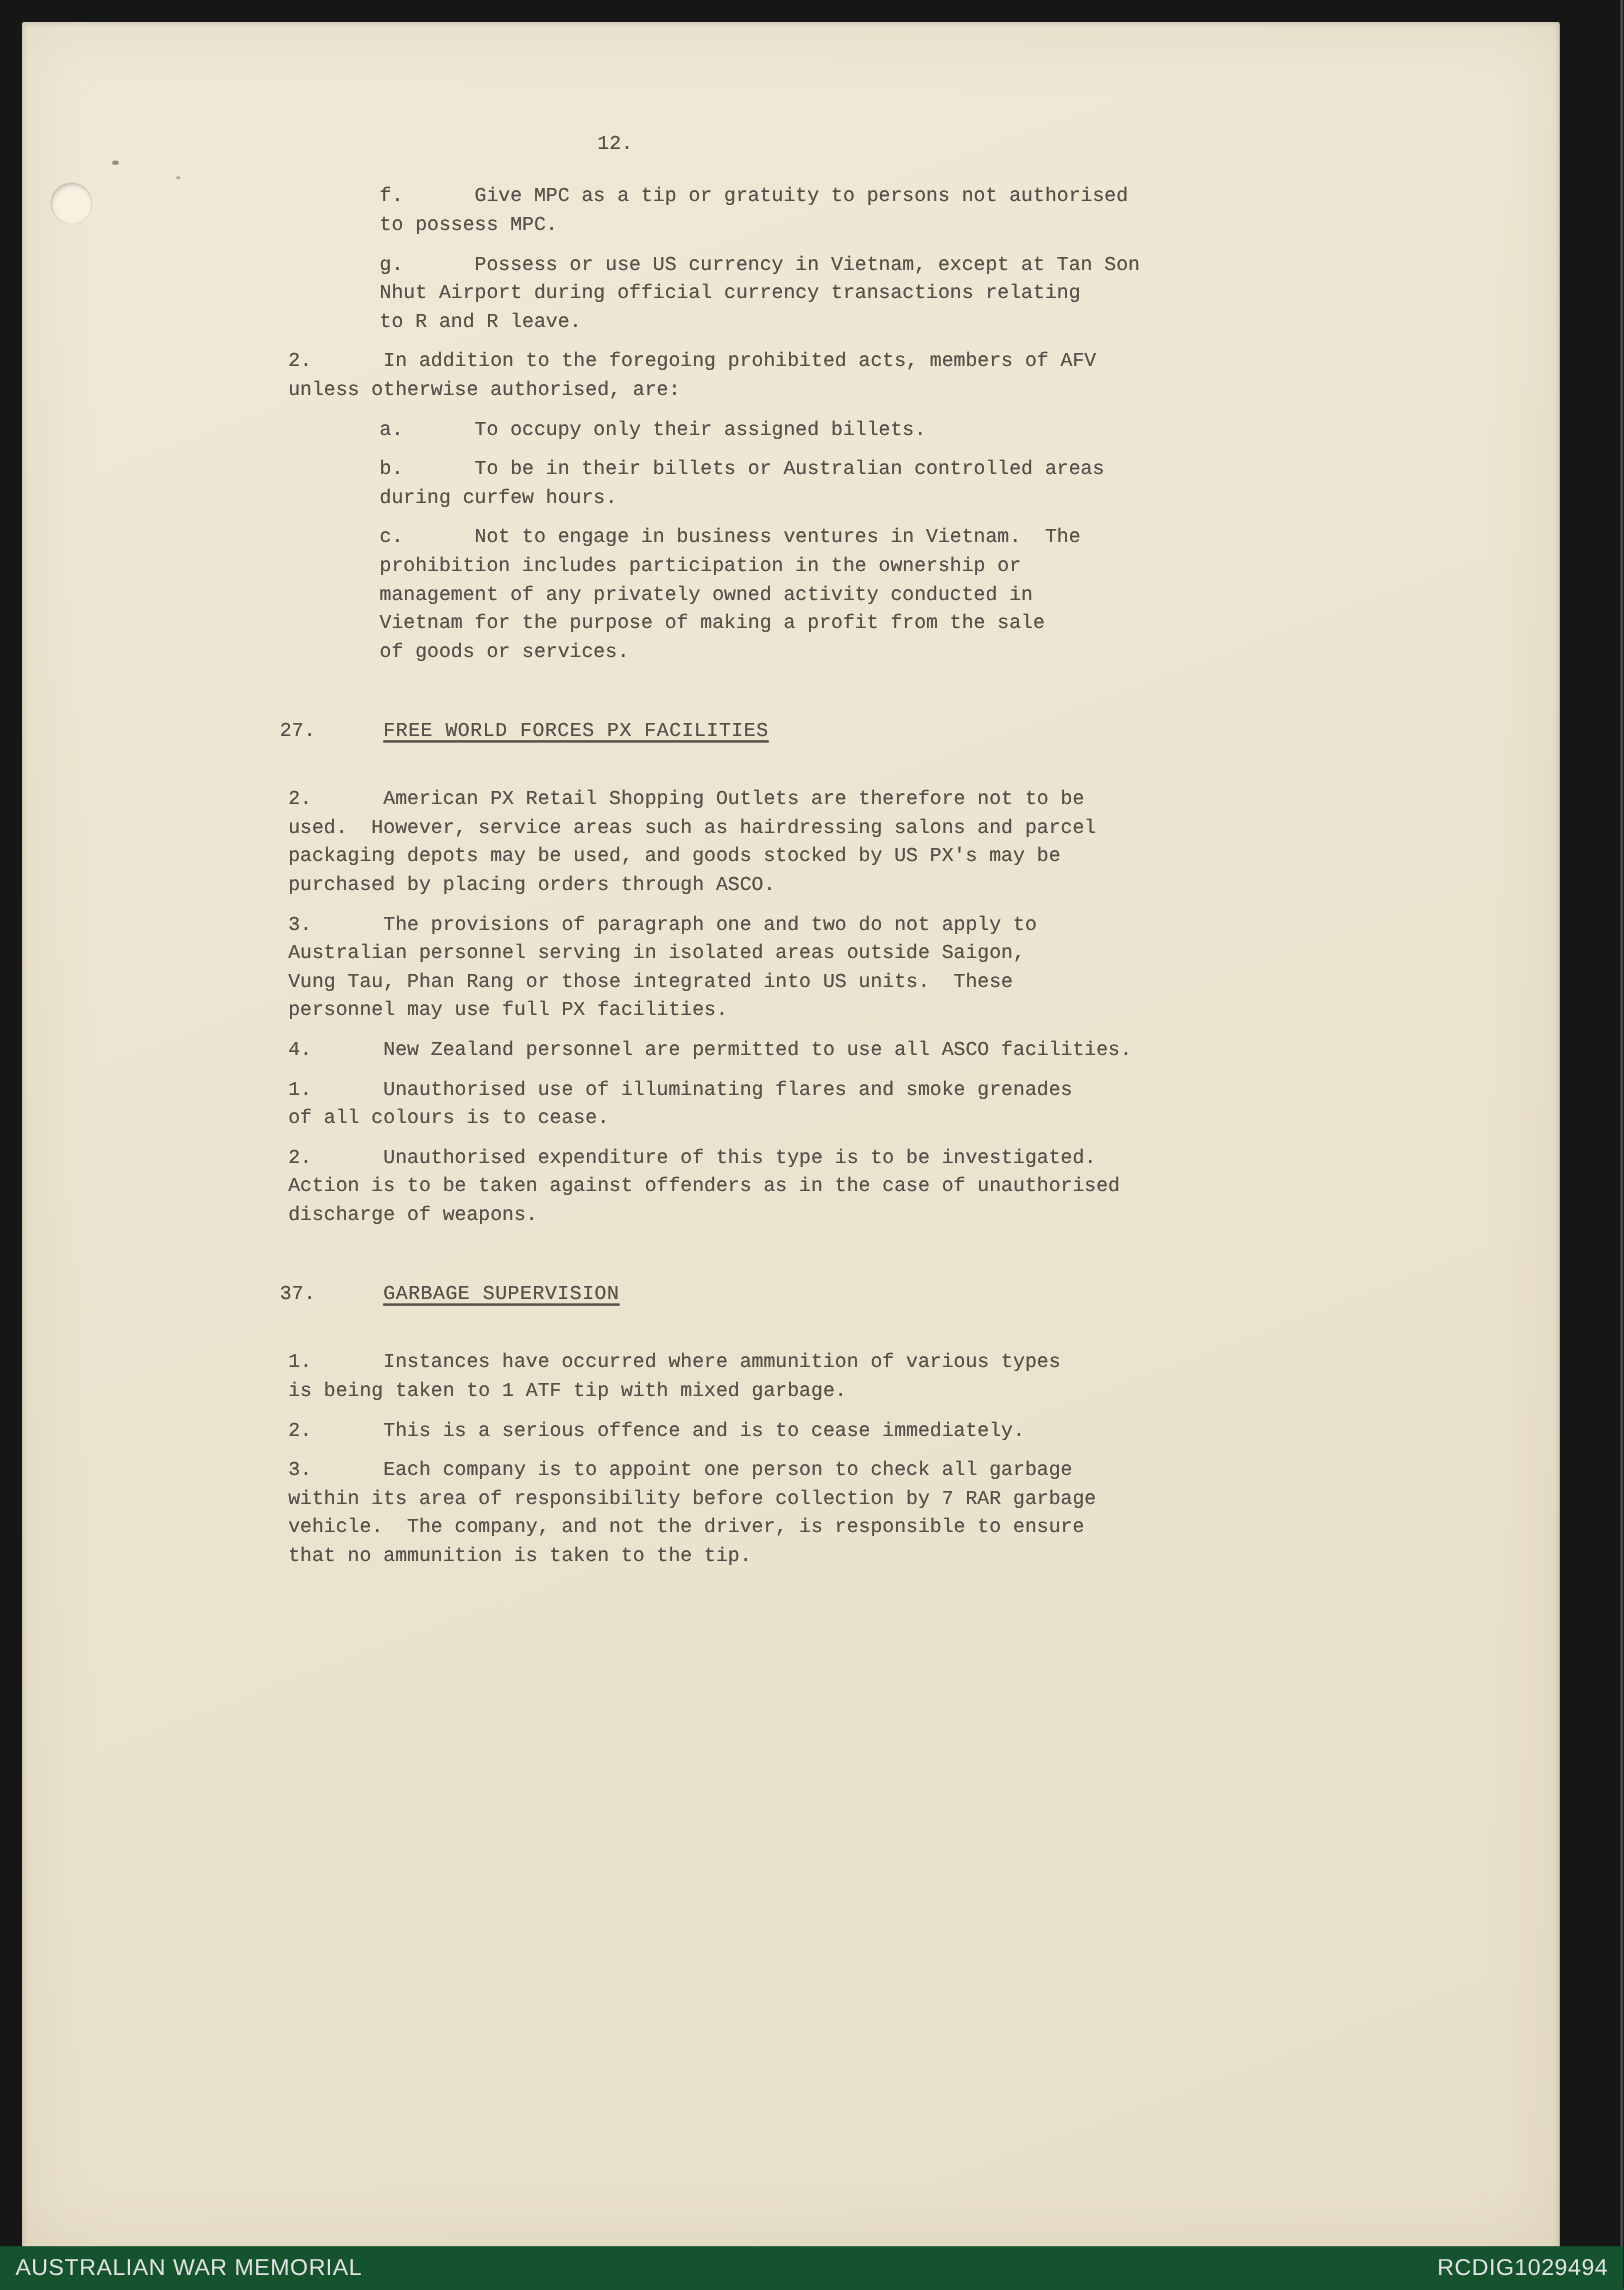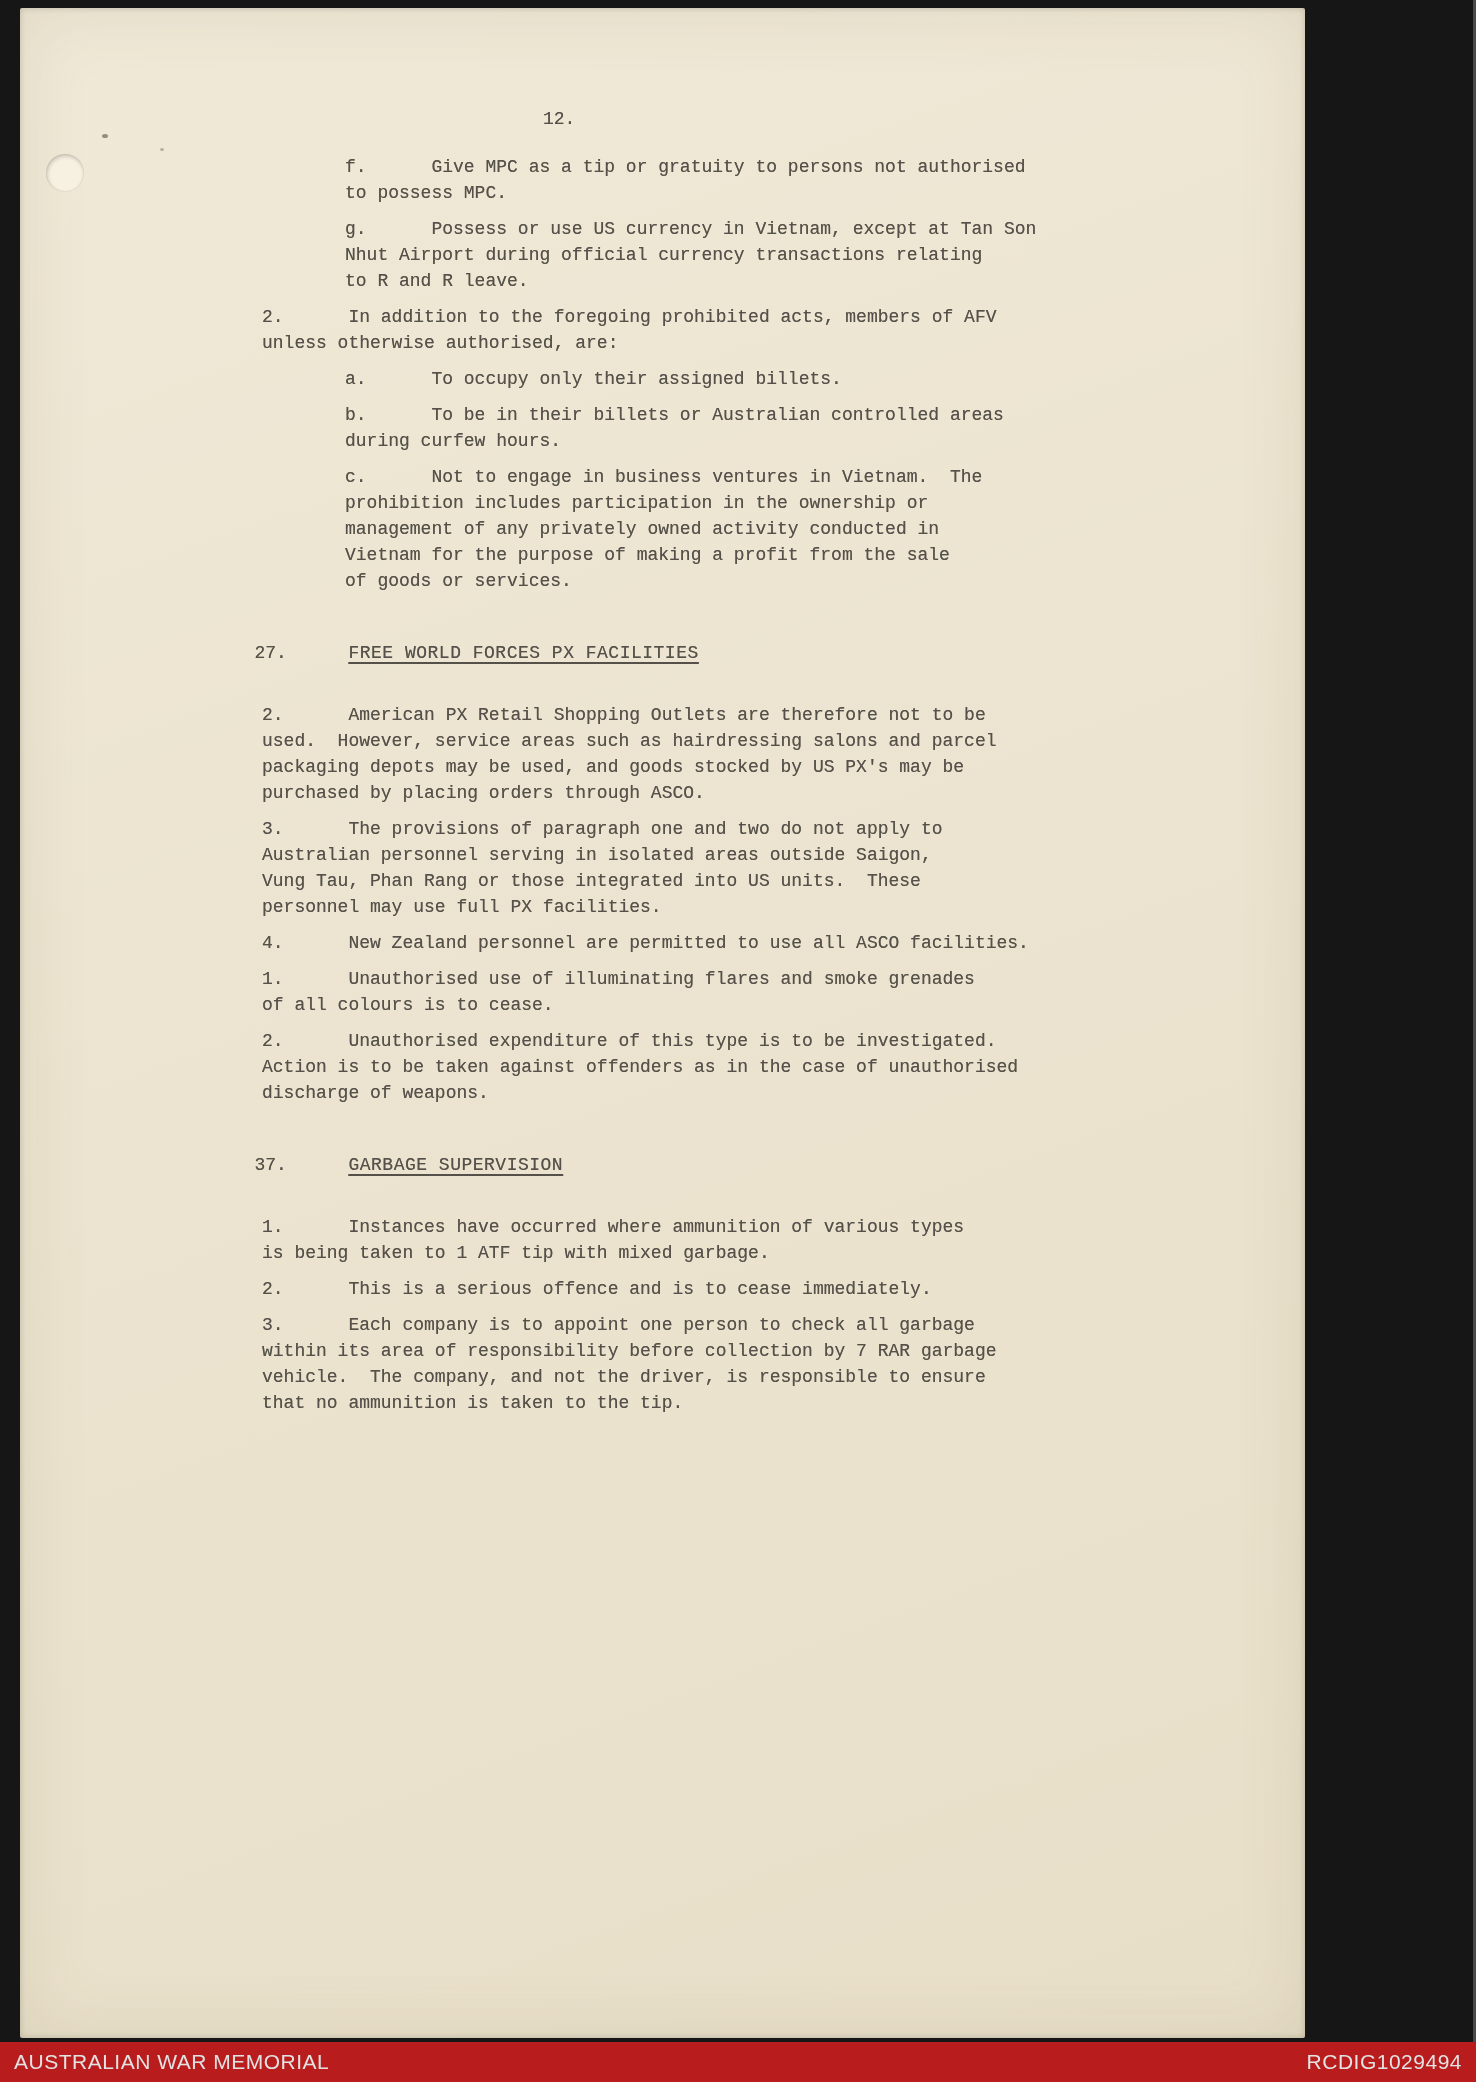--- a/index.html
+++ b/index.html
@@ -15,22 +15,22 @@
   }
   .scanner-edge {
     position: absolute;
     right: 0; top: 0;
     width: 3px; height: 100%;
     background: #4a4a4a;
   }
 
   .paper {
     position: absolute;
-    left: 20px; top: 8px;
-    width: 1285px; height: 2030px;
+    left: 20px; top: 20px;
+    width: 1398px; height: 2030px;
     background: linear-gradient(160deg, #f0e9d7 0%, #ece4d0 45%, #e8dfc9 100%);
     border-radius: 2px;
     box-shadow: inset 0 0 70px rgba(115, 95, 60, 0.12), inset 0 0 6px rgba(0,0,0,0.18);
   }
 
   .hole {
     position: absolute;
     left: 26px; top: 146px;
     width: 38px; height: 38px;
     border-radius: 50%;
@@ -91,21 +91,21 @@
     position: absolute;
     left: 0; bottom: 0;
     width: 100%; height: 40px;
     display: flex;
     align-items: center;
     justify-content: space-between;
     padding: 0 14px;
     color: #e2e2e2;
     font-size: 21px;
     letter-spacing: 0.5px;
-    background: #b91c1c;
+    background: #14532d;
     gap: 38px;
   }
 </style>
 </head>
 <body>
 
 <div class="canvas">
   <div class="paper">
     <div class="hole"></div>
     <div class="speck-1"></div>

